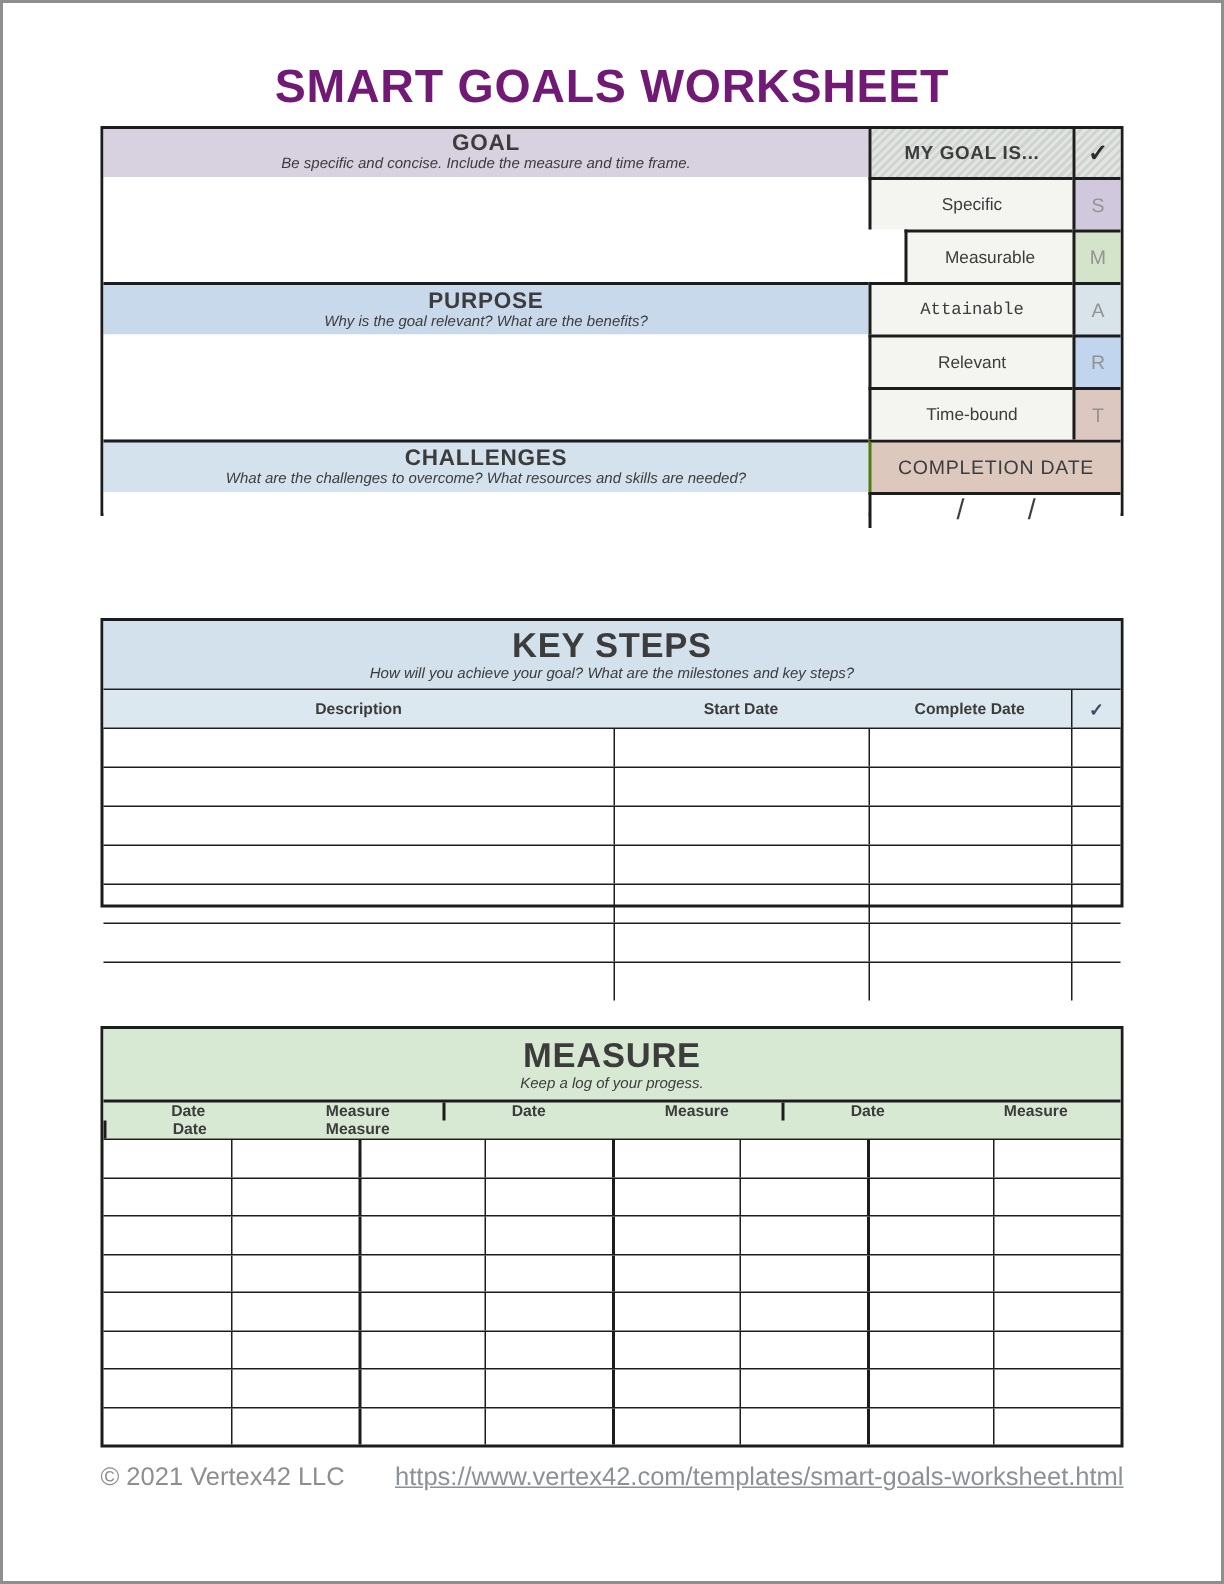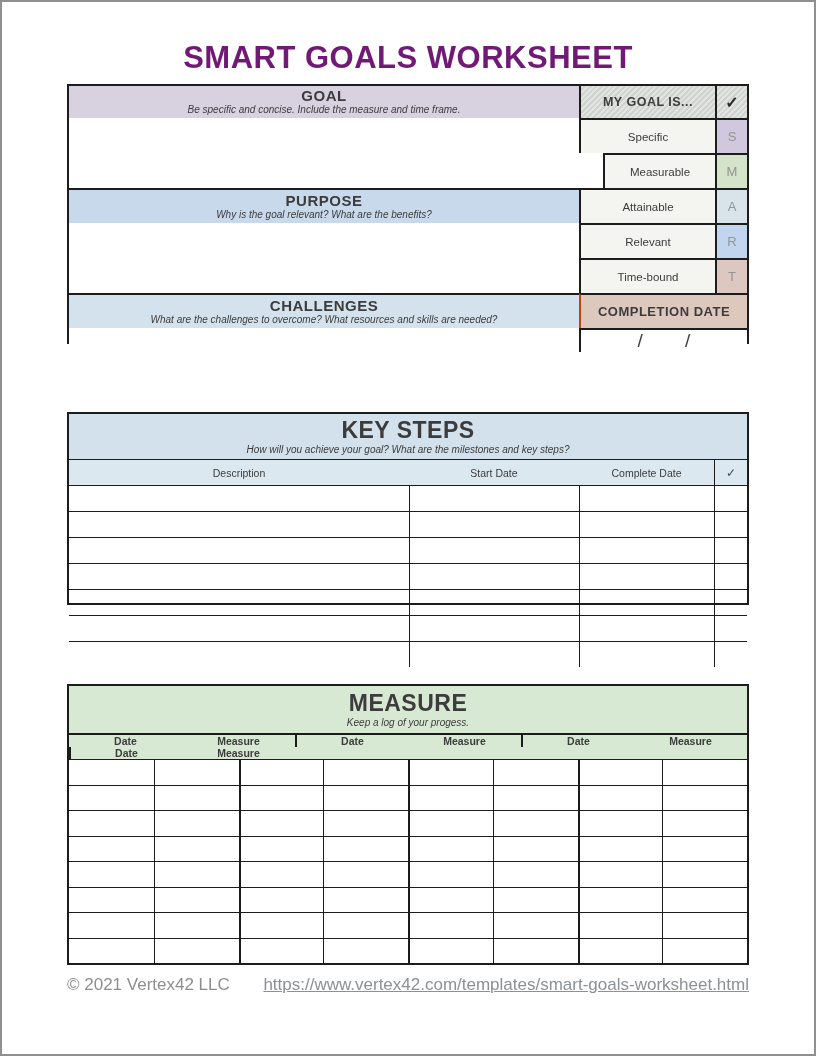--- a/index.html
+++ b/index.html
@@ -51,38 +51,38 @@
   .t1-label {
     border-left:2px solid #1c1c1c; border-top:2px solid #1c1c1c; background:#f4f4f1;
     display:flex; align-items:center; justify-content:center; font-size:11.5px;
   }
   .t1-letter {
     border-left:2px solid #1c1c1c; border-top:2px solid #1c1c1c;
     display:flex; align-items:center; justify-content:center;
     font-size:13px; color:#939393;
   }
   .completion-header {
-    grid-area:7/2/8/4; background:#ddc8bd; border-left:2px solid #c2410c; border-top:2px solid #1c1c1c;
-    display:flex; align-items:center; justify-content:center;
-    font-size:13px; font-weight:bold; letter-spacing:0.5px;
+    grid-area:7/2/8/4; background:#ddc8bd; border-left:2px solid #4d7c0f; border-top:2px solid #1c1c1c;
+    display:flex; align-items:center; justify-content:center;
+    font-size:13px; font-weight:normal; letter-spacing:0.5px;
   }
   .date-cell {
     grid-area:8/2/9/4; background:#fff; border-left:2px solid #1c1c1c; border-top:2px solid #1c1c1c;
     display:flex; align-items:center; justify-content:center;
     font-size:19px; white-space:pre; color:#3e3e3e;
   }
 
   
   .t2 { position:absolute; left:65px; top:410px; width:682px; height:193px; border:2px solid #1c1c1c; background:#fff; }
   .t2-head { height:45px; background:#d2e1eb; }
   .t2-cols {
     display:grid; grid-template-columns:340px 170px 135px 1fr; height:26px;
     border-top:1.5px solid #1c1c1c; background:#dce8f0;
   }
-  .t2-cols > div { display:flex; align-items:center; justify-content:center; font-size:10.5px; font-weight:normal; }
+  .t2-cols > div { display:flex; align-items:center; justify-content:center; font-size:10.5px; font-weight:bold; }
   .t2-cols > .c-check { border-left:1.5px solid #1c1c1c; color:#3d4d66; font-size:12px; }
   .t2-row { display:grid; grid-template-columns:340px 170px 135px 1fr; height:26px; border-top:1.5px solid #1c1c1c; }
   .t2-row > div + div { border-left:1.5px solid #1c1c1c; }
 
   
   .t3 { position:absolute; left:65px; top:682px; width:682px; height:281px; border:2px solid #1c1c1c; background:#fff; }
   .t3-head { height:47px; background:#d8e9d3; }
   .t3-cols {
     display:grid; grid-template-columns:repeat(6,1fr); height:26px;
     border-top:2px solid #1c1c1c; background:#d8e9d3;
@@ -129,21 +129,21 @@
 
     <div class="mygoal-header hatch">MY GOAL IS...</div>
     <div class="check-header hatch">✓</div>
 
     <div class="completion-header">COMPLETION DATE</div>
     <div class="date-cell">/        /</div>
   <div class="t1-label" style="grid-area: 2 / 2;">Specific</div>
       <div class="t1-letter" style="grid-area: 2 / 3; background: rgb(208, 201, 221);">S</div>
       <div class="t1-label" style="grid-area: 3 / 2; margin-left: 24px;">Measurable</div>
       <div class="t1-letter" style="grid-area: 3 / 3; background: rgb(211, 228, 202);">M</div>
-      <div class="t1-label" style="grid-area: 4 / 2;">Attainable</div>
+      <div class="t1-label" style="grid-area: 4 / 2; font-family: Liberation Mono, monospace;">Attainable</div>
       <div class="t1-letter" style="grid-area: 4 / 3; background: rgb(216, 228, 234);">A</div>
       <div class="t1-label" style="grid-area: 5 / 2;">Relevant</div>
       <div class="t1-letter" style="grid-area: 5 / 3; background: rgb(194, 213, 238);">R</div>
       <div class="t1-label" style="grid-area: 6 / 2;">Time-bound</div>
       <div class="t1-letter" style="grid-area: 6 / 3; background: rgb(220, 200, 193);">T</div>
     </div>
 
   <div class="t2">
     <div class="t2-head sec-head">
       <div class="big-title">KEY STEPS</div>

